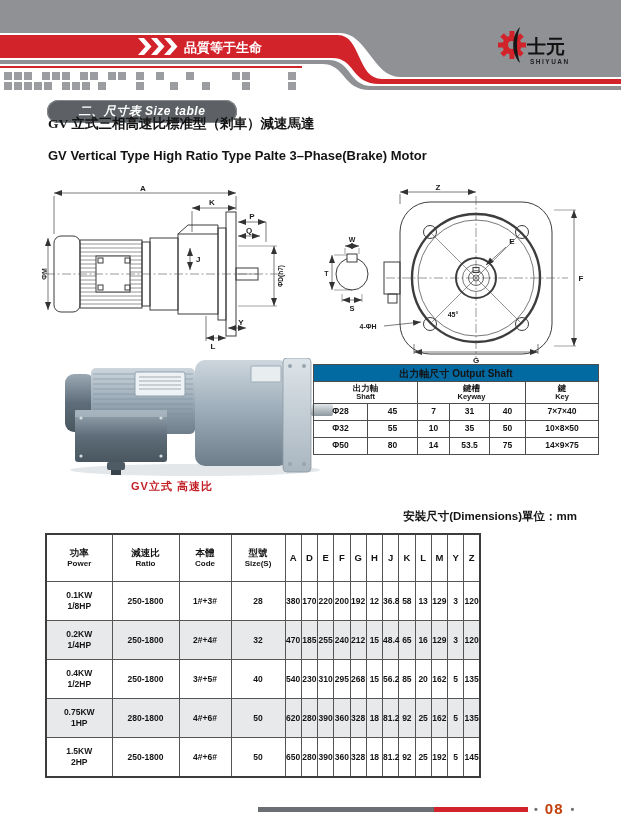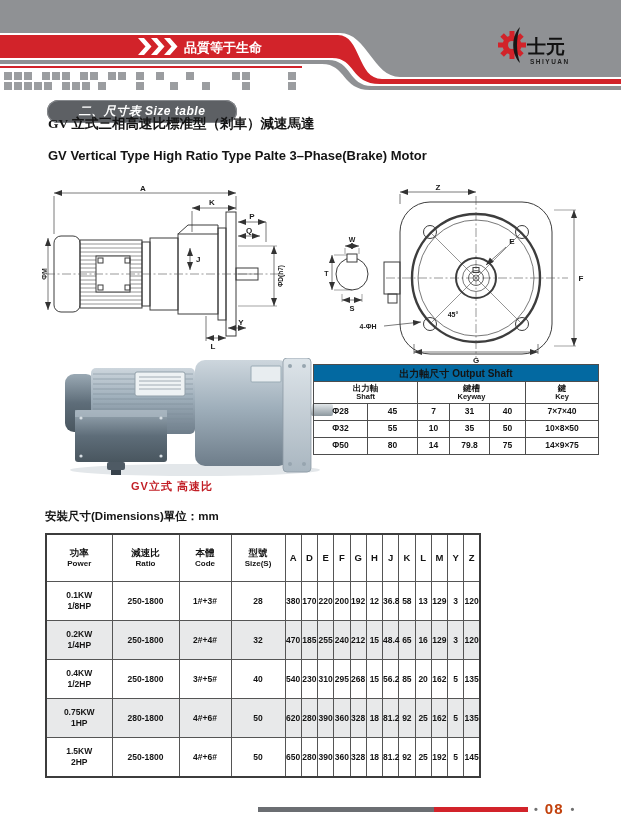--- a/index.html
+++ b/index.html
@@ -25,21 +25,21 @@
   .shaft-table td{border:1px solid #4d4d4d;text-align:center;padding:0;font-size:8.5px;
                   font-weight:bold;height:16px;line-height:1.1;}
   .shaft-table .st-title td{background:#0369a1;font-size:10px;height:16px;}
   .shaft-table .st-group td{height:21px;}
   .shaft-table .st-group .zh{font-size:8.5px;font-weight:bold;}
   .shaft-table .st-group .en{font-size:7.5px;font-weight:bold;}
   .shaft-table .st-cols td{height:13px;font-size:8.5px;}
 
   
   .dims-caption{position:absolute;left:45px;top:509px;width:532px;display:flex;
-                justify-content:flex-start;align-items:baseline;}
+                justify-content:flex-end;align-items:baseline;}
   .dims-caption span{font-size:11.5px;font-weight:bold;}
 
   
   .main-table{position:absolute;left:45px;top:533px;width:436px;border-collapse:collapse;
               table-layout:fixed;border:2px solid #3c3c3c;}
   .main-table th,.main-table td{border:1px solid #555;text-align:center;padding:0;
               font-size:8.5px;font-weight:bold;line-height:1.25;}
   .main-table th{height:46px;}
   .main-table td{height:38px;}
   .main-table .zh{font-size:9.5px;font-weight:bold;}
@@ -344,21 +344,21 @@
       <td>55</td>
       <td>10</td>
       <td>35</td>
       <td>50</td>
       <td>10×8×50</td>
     </tr>
     <tr>
       <td>Φ50</td>
       <td>80</td>
       <td>14</td>
-      <td>79.8</td>
+      <td>53.5</td>
       <td>75</td>
       <td>14×9×75</td>
     </tr>
   </tbody>
     </table>
 
   <div class="dims-caption">
     <span>安裝尺寸(Dimensions)</span>
     <span>單位：mm</span>
   </div>

